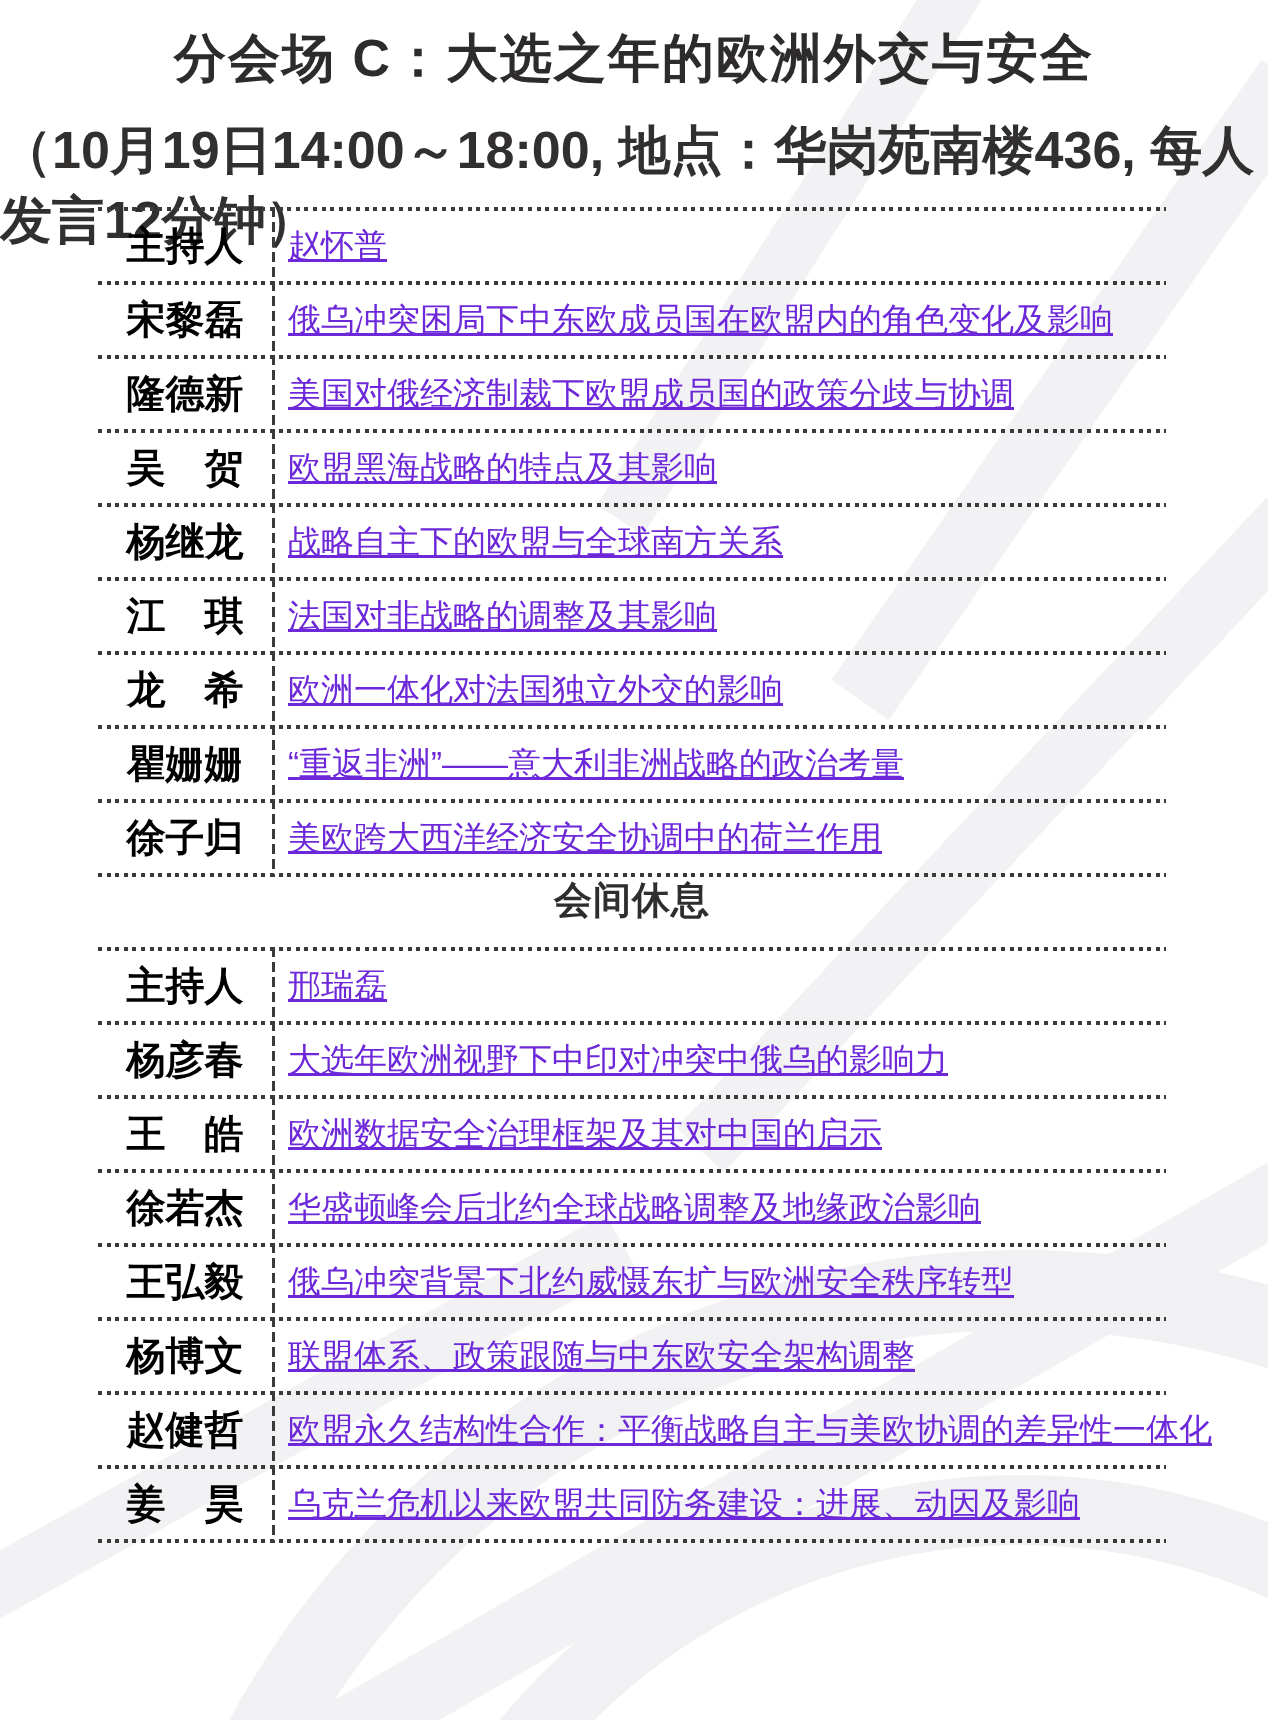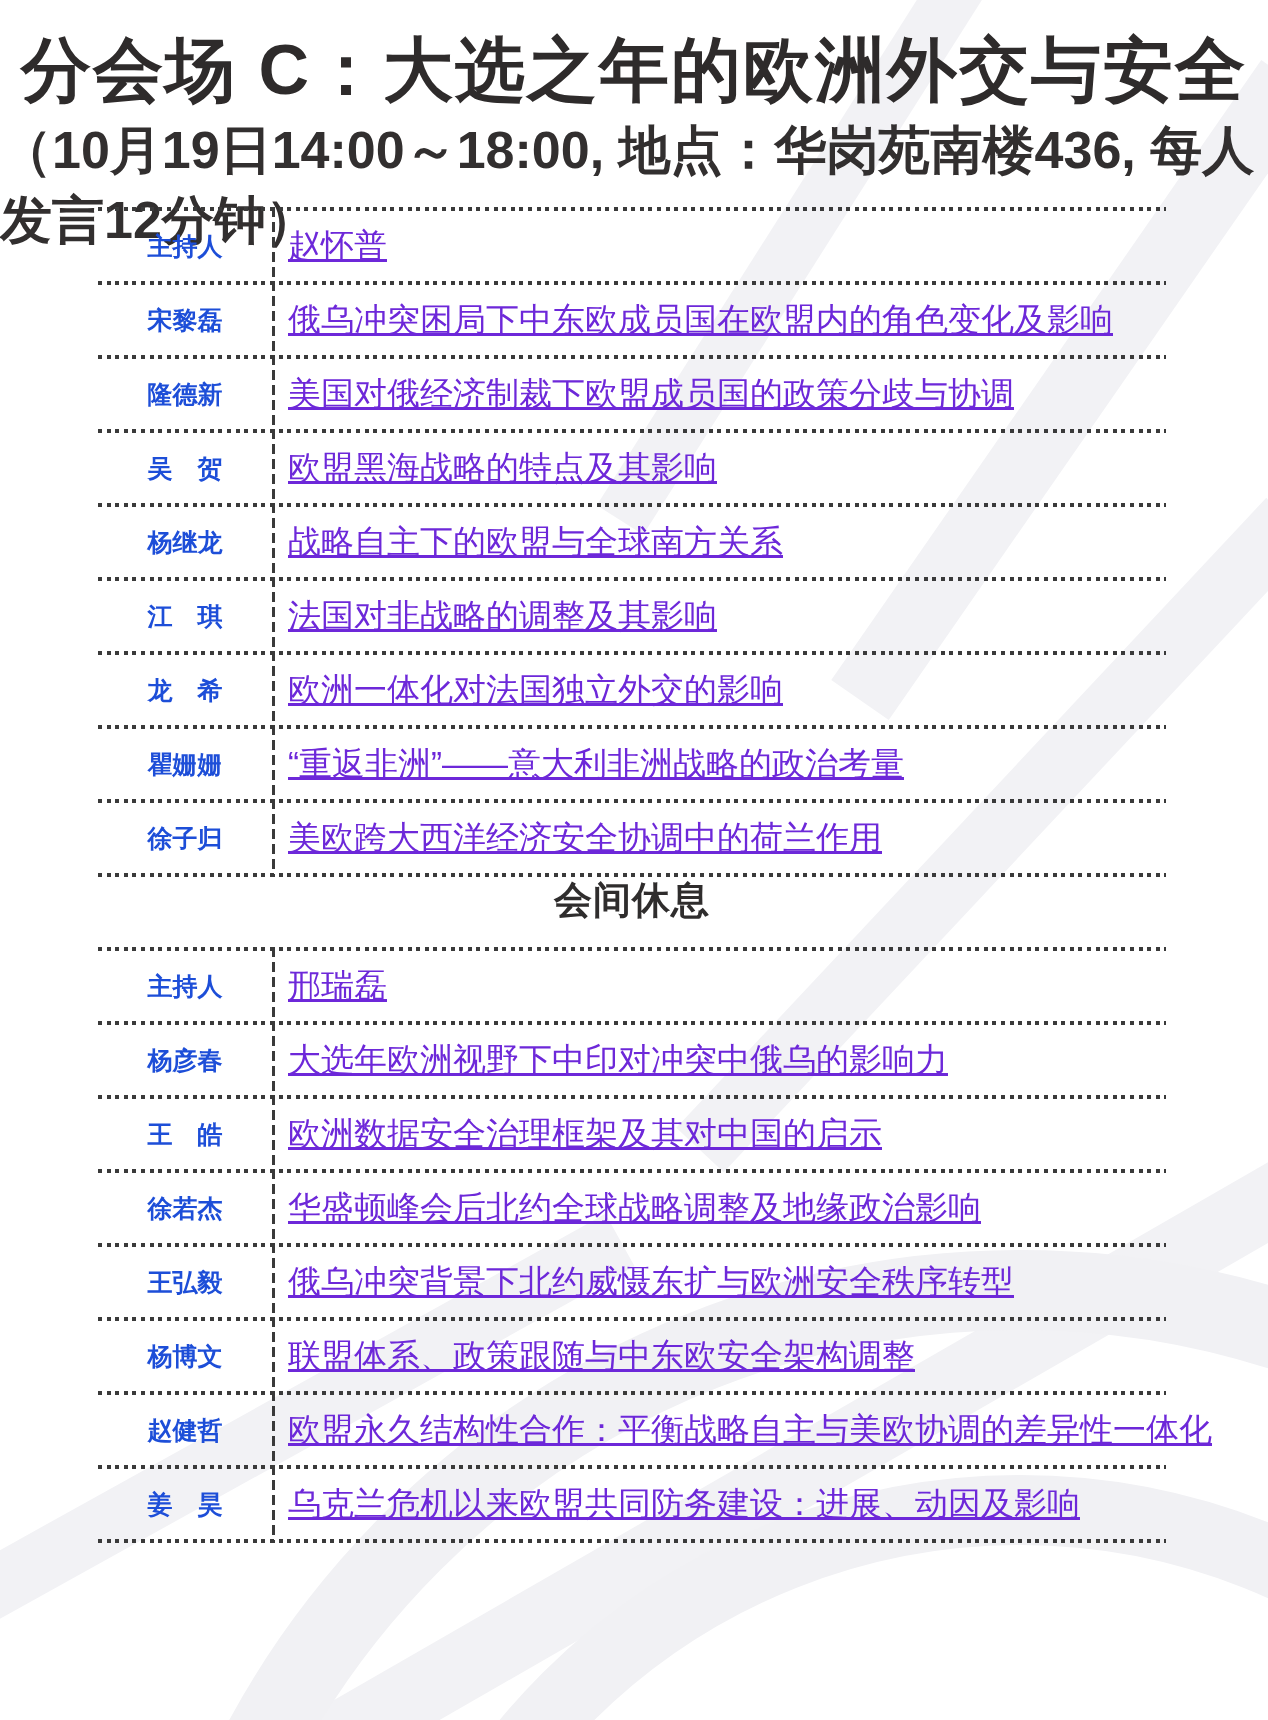--- a/index.html
+++ b/index.html
@@ -10,21 +10,21 @@
     overflow:hidden;
     font-family:"Liberation Sans","DejaVu Sans",sans-serif;
     color:#343434;
   }
   .bg-art { position:absolute; top:0; left:0; z-index:0; }
   .content { position:relative; z-index:1; width:100%; height:100%; }
 
   .title {
     position:absolute; top:24px; left:0; width:100%;
     text-align:center;
-    font-size:70px; font-weight:900; letter-spacing:2px;
+    font-size:52px; font-weight:900; letter-spacing:2px;
     color:#2e2b2b;
   }
   .subtitle {
     position:absolute; top:116px; left:0; width:100%;
     text-align:left;
     font-size:52px; font-weight:700;
     color:#322f2f;
   }
 
   .table {
@@ -39,21 +39,21 @@
     content:""; position:absolute; left:0; right:0; top:-2px; height:4px;
     background:repeating-linear-gradient(90deg,#3a3a3a 0 4px,transparent 4px 8.6px);
   }
   .hline {
     height:4px; margin-top:-2px;
     background:repeating-linear-gradient(90deg,#3a3a3a 0 4px,transparent 4px 8.6px);
   }
   .cell.name {
     width:174px; flex:0 0 174px;
     display:flex; align-items:center; justify-content:center;
-    font-size:25px; font-weight:700; color:#1d4ed8;
+    font-size:39px; font-weight:700; color:#000000;
     white-space:nowrap;
   }
   .cell.topic {
     position:relative; flex:1;
     display:flex; align-items:center;
     padding-left:16px;
     font-size:33px; font-weight:500; color:#6d28d9;
     white-space:nowrap;
     text-decoration:underline;
   }

